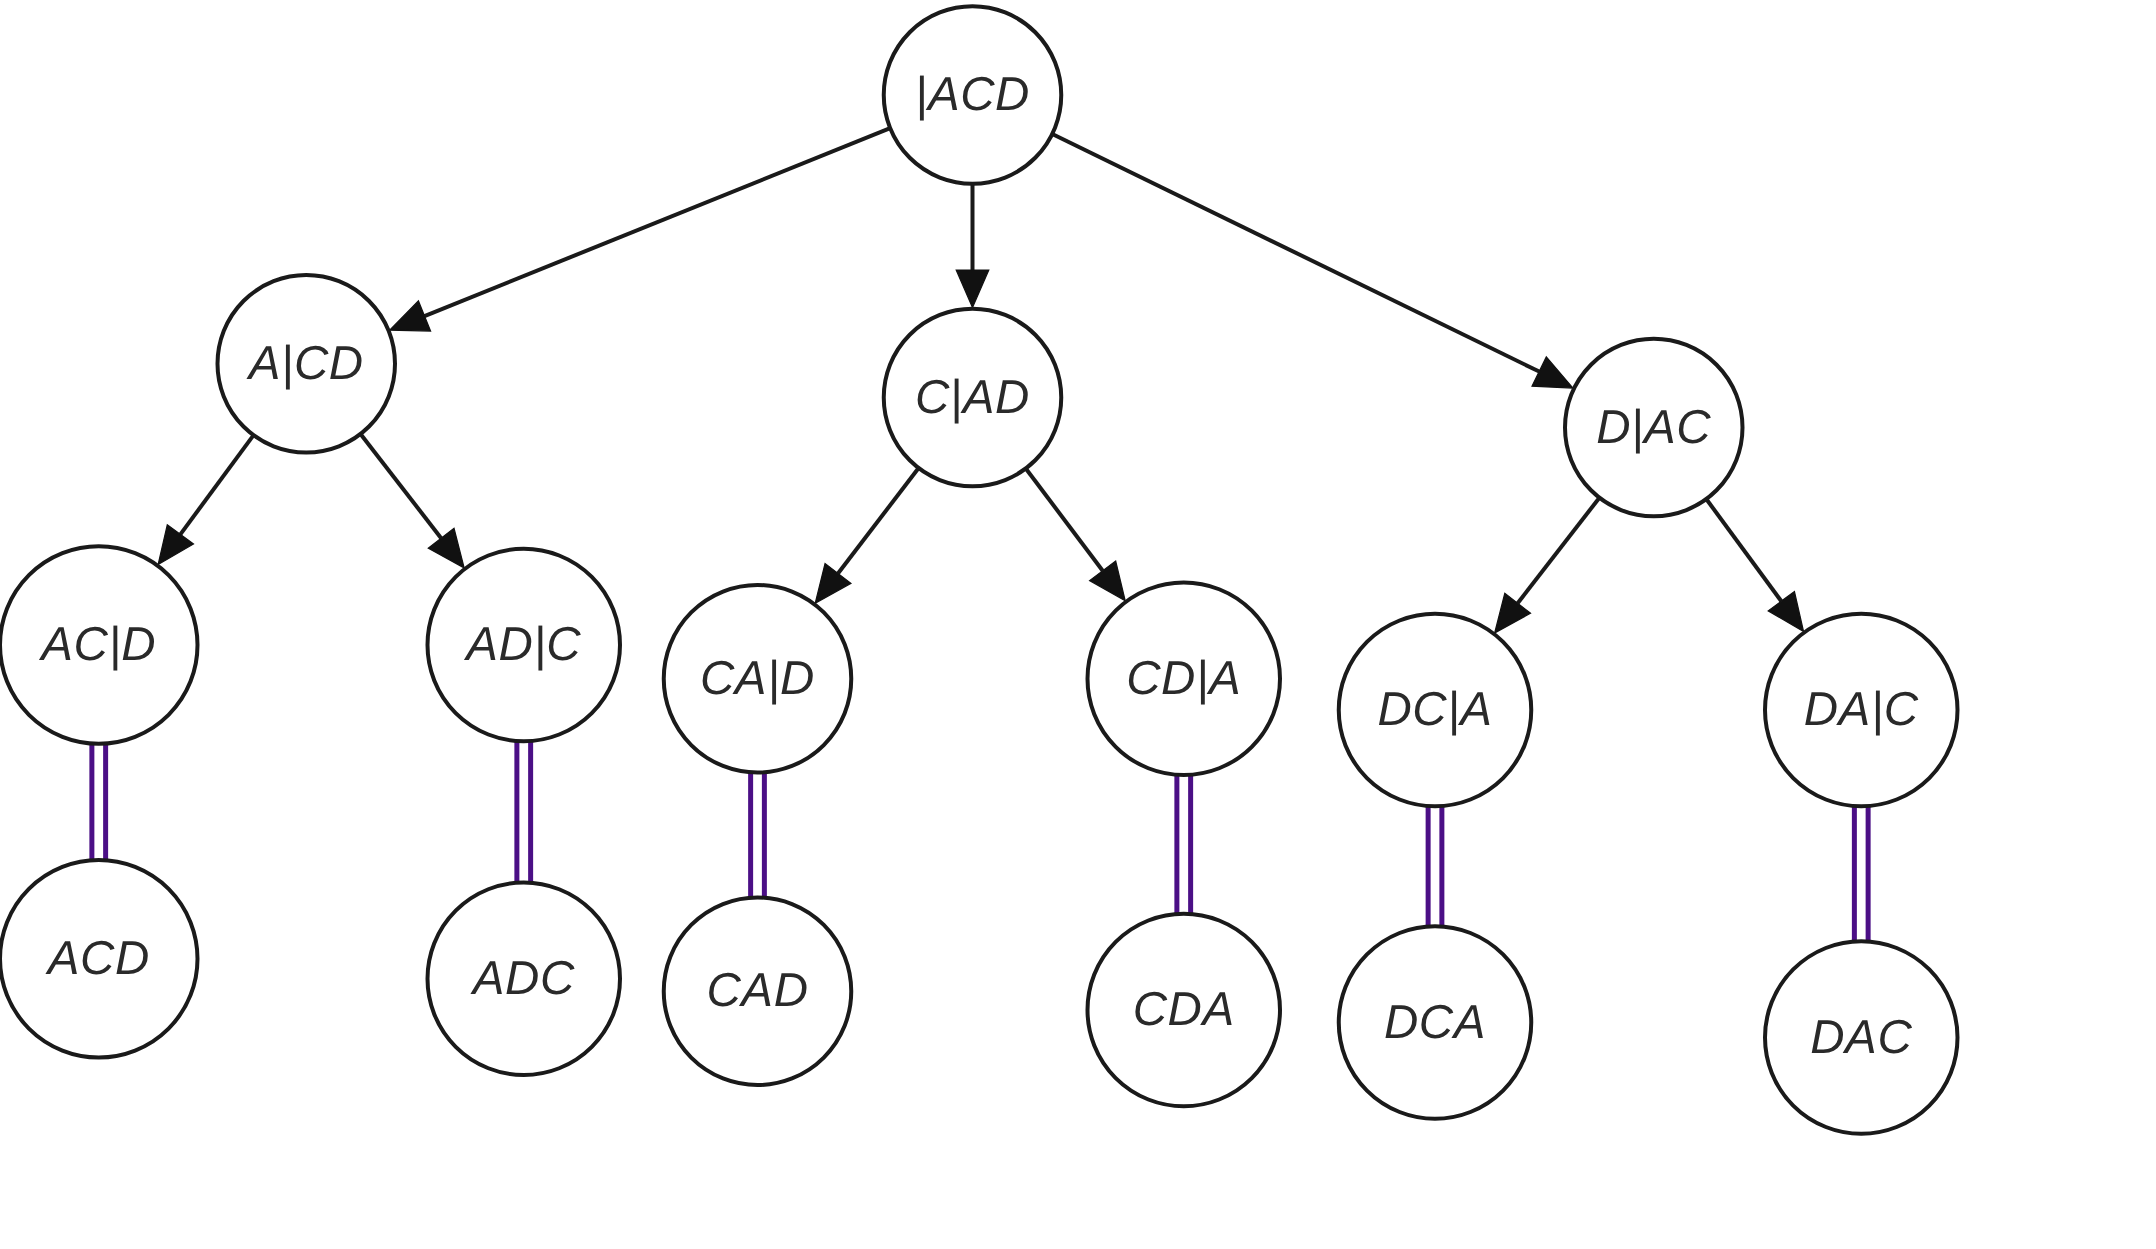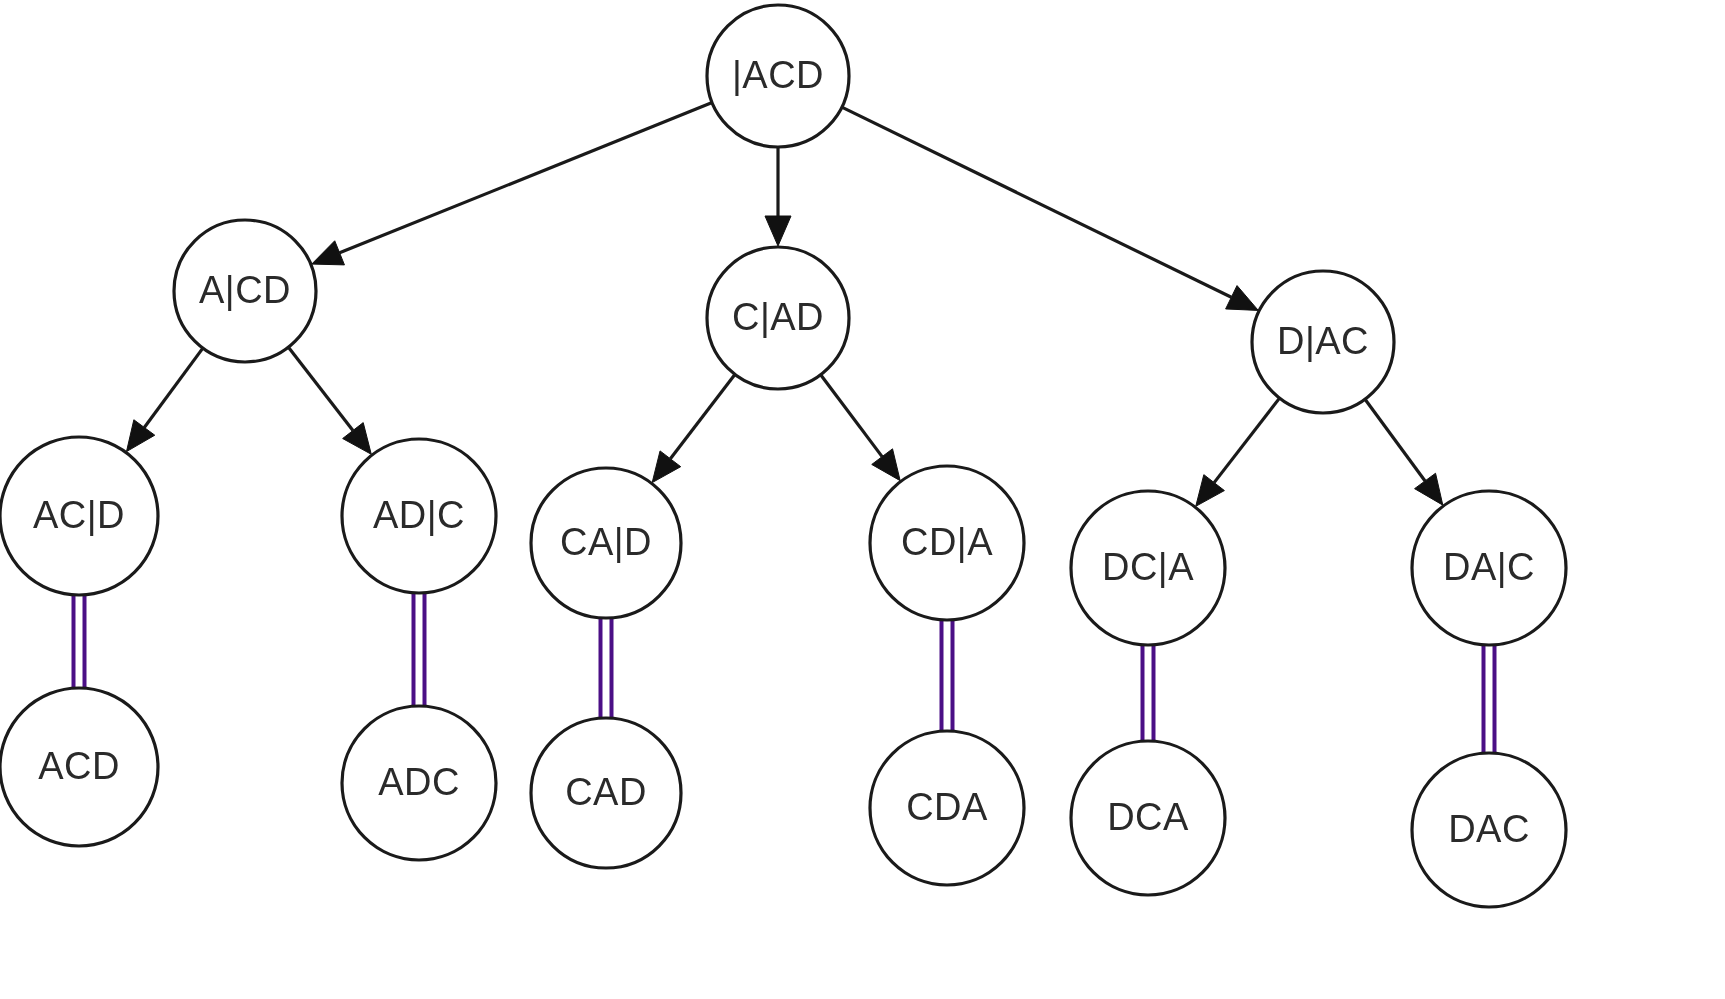--- a/index.html
+++ b/index.html
@@ -7,20 +7,21 @@
     padding: 0;
     background: #ffffff;
   }
   #canvas-wrap {
     position: relative;
     width: 1725px;
     height: 999px;
     background: #ffffff;
     overflow: hidden;
     font-family: "Liberation Sans", sans-serif;
+    font-style: italic;
   }
   svg#graph {
     position: absolute;
     left: 0;
     top: 0;
     width: 1725px;
     height: 999px;
     display: block;
   }
   .node-circle {

